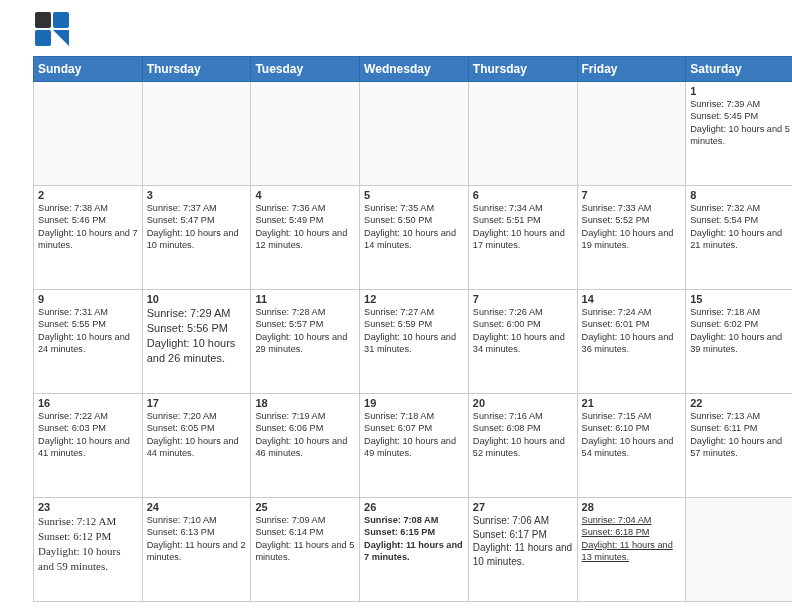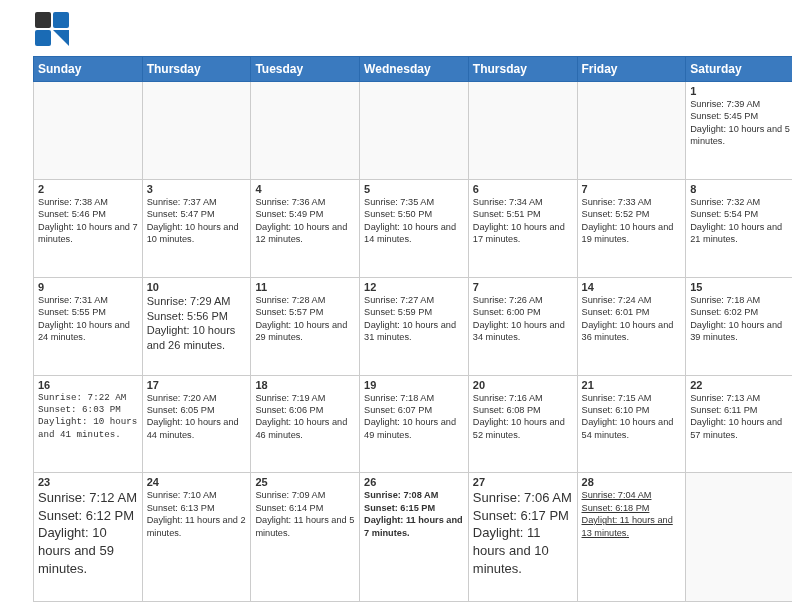--- a/index.html
+++ b/index.html
@@ -226,21 +226,21 @@
           <td>
             <span class="day-num">15</span>
             <div style="font-size: 9.2px; line-height: 1.35; white-space: pre-line;">Sunrise: 7:18 AM
 Sunset: 6:02 PM
 Daylight: 10 hours and 39 minutes.</div>
           </td>
         </tr>
         <tr>
           <td>
             <span class="day-num">16</span>
-            <div style="font-size: 9.2px; line-height: 1.35; white-space: pre-line; font-family: Liberation Mono, monospace;">Sunrise: 7:22 AM
+            <div style="font-size: 9.2px; line-height: 1.35; white-space: pre-line;">Sunrise: 7:22 AM
 Sunset: 6:03 PM
 Daylight: 10 hours and 41 minutes.</div>
           </td>
           <td>
             <span class="day-num">17</span>
             <div style="font-size: 9.2px; line-height: 1.35; white-space: pre-line;">Sunrise: 7:20 AM
 Sunset: 6:05 PM
 Daylight: 10 hours and 44 minutes.</div>
           </td>
           <td>
@@ -270,21 +270,21 @@
           <td>
             <span class="day-num">22</span>
             <div style="font-size: 9.2px; line-height: 1.35; white-space: pre-line;">Sunrise: 7:13 AM
 Sunset: 6:11 PM
 Daylight: 10 hours and 57 minutes.</div>
           </td>
         </tr>
         <tr>
           <td>
             <span class="day-num">23</span>
-            <div style="font-size: 13px; line-height: 1.35; white-space: pre-line;">Sunrise: 7:12 AM
+            <div style="font-size: 11px; line-height: 1.35; white-space: pre-line; font-family: Liberation Serif, serif;">Sunrise: 7:12 AM
 Sunset: 6:12 PM
 Daylight: 10 hours and 59 minutes.</div>
           </td>
           <td>
             <span class="day-num">24</span>
             <div style="font-size: 9.2px; line-height: 1.35; white-space: pre-line;">Sunrise: 7:10 AM
 Sunset: 6:13 PM
 Daylight: 11 hours and 2 minutes.</div>
           </td>
           <td>
@@ -294,21 +294,21 @@
 Daylight: 11 hours and 5 minutes.</div>
           </td>
           <td>
             <span class="day-num">26</span>
             <div style="font-size: 9.2px; line-height: 1.35; white-space: pre-line; font-weight: bold;">Sunrise: 7:08 AM
 Sunset: 6:15 PM
 Daylight: 11 hours and 7 minutes.</div>
           </td>
           <td>
             <span class="day-num">27</span>
-            <div style="font-size: 13px; line-height: 1.35; white-space: pre-line;">Sunrise: 7:06 AM
+            <div style="font-size: 10px; line-height: 1.35; white-space: pre-line;">Sunrise: 7:06 AM
 Sunset: 6:17 PM
 Daylight: 11 hours and 10 minutes.</div>
           </td>
           <td>
             <span class="day-num">28</span>
             <div style="font-size: 9.2px; line-height: 1.35; white-space: pre-line; text-decoration: underline;">Sunrise: 7:04 AM
 Sunset: 6:18 PM
 Daylight: 11 hours and 13 minutes.</div>
           </td>
           <td class="empty"></td>

